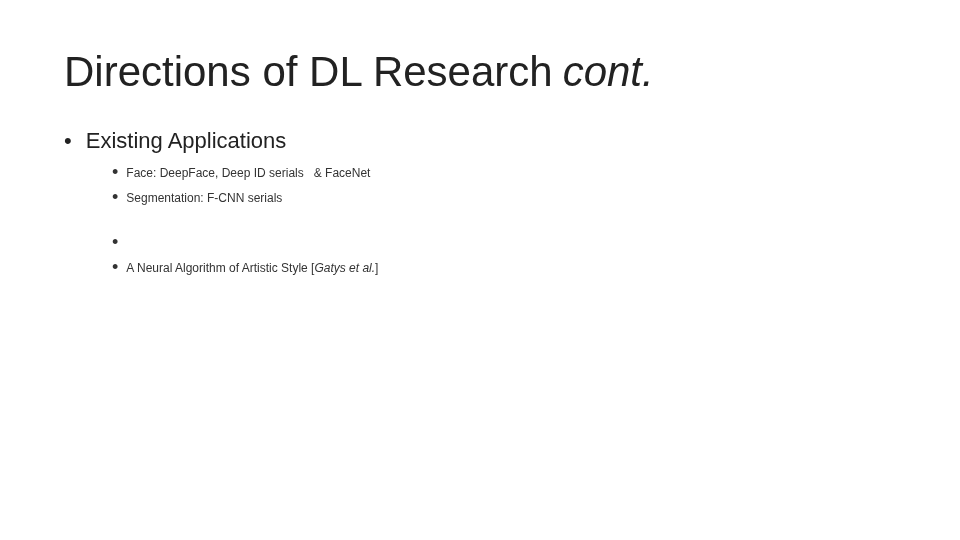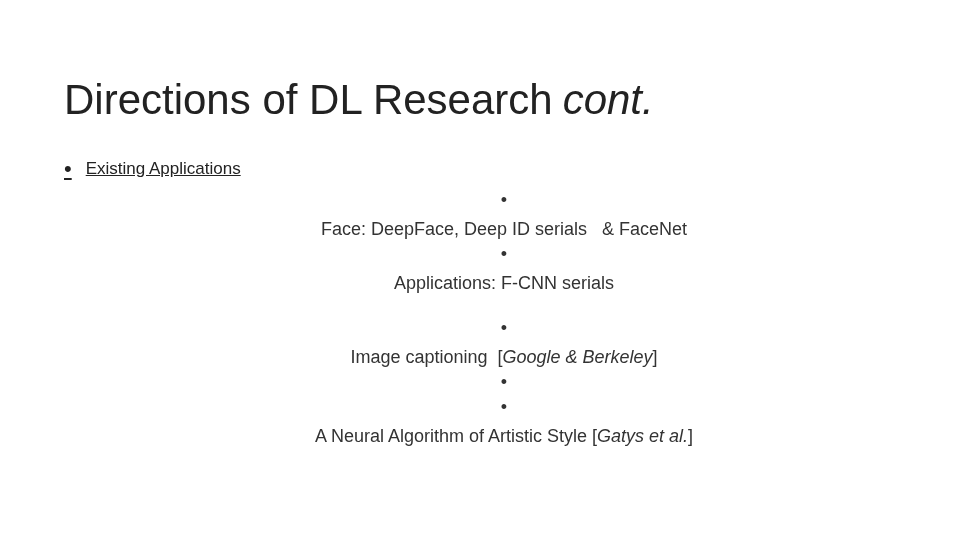--- a/index.html
+++ b/index.html
@@ -12,21 +12,21 @@
       width: 960px;
       height: 540px;
       background: #ffffff;
       font-family: 'Segoe UI', Arial, sans-serif;
       overflow: hidden;
     }
 
     .slide {
       width: 960px;
       height: 540px;
-      padding: 76px 64px 40px 64px;
+      padding: 48px 64px 40px 64px;
     }
 
     .title {
       font-size: 42px;
       font-weight: 300;
       color: #222222;
       margin-bottom: 32px;
       display: flex;
       align-items: baseline;
       gap: 10px;
@@ -40,49 +40,47 @@
       font-style: italic;
       font-weight: 300;
       text-align: center;
     }
 
     .section {
       margin-bottom: 24px;
     }
 
     .section-header {
-      font-size: 17px;
+      font-size: 22px;
       font-weight: 400;
       color: #222222;
       display: flex;
       align-items: center;
       gap: 8px;
       margin-bottom: 8px;
-      text-decoration: underline;
     }
 
     .bullet-main::before {
       content: '•';
       font-size: 22px;
       margin-right: 6px;
     }
 
     .sub-list {
       margin-left: 48px;
       margin-top: 4px;
     }
 
     .sub-item {
-      font-size: 18px;
+      font-size: 12px;
       color: #333333;
       display: flex;
       align-items: center;
       gap: 8px;
       margin-bottom: 4px;
-      flex-direction: column;
     }
 
     .sub-bullet::before {
       content: '•';
       font-size: 18px;
       flex-shrink: 0;
     }
 
     .italic-text {
       font-style: italic;
@@ -102,31 +100,27 @@
     <div class="section-header bullet-main">
       <span>Existing Applications</span>
     </div>
     <div class="sub-list">
       <div class="sub-item">
         <span class="sub-bullet"></span>
         <span>Face: DeepFace, Deep ID serials &nbsp; &amp; FaceNet</span>
       </div>
       <div class="sub-item">
         <span class="sub-bullet"></span>
-        <span>Applications: F-CNN serials</span>
+        <span>Segmentation: F-CNN serials</span>
       </div>
     </div>
   </div>
 
   <div class="section">
     <div class="sub-list">
-      <div class="sub-item">
-        <span class="sub-bullet"></span>
-        <span>Image captioning &nbsp;[<span class="italic-text">Google &amp; Berkeley</span>]</span>
-      </div>
       <div class="sub-item">
         <span class="sub-bullet"></span>
       </div>
       <div class="sub-item">
         <span class="sub-bullet"></span>
         <span>A Neural Algorithm of Artistic Style [<span class="italic-text">Gatys et al.</span>]</span>
       </div>
     </div>
   </div>
 

